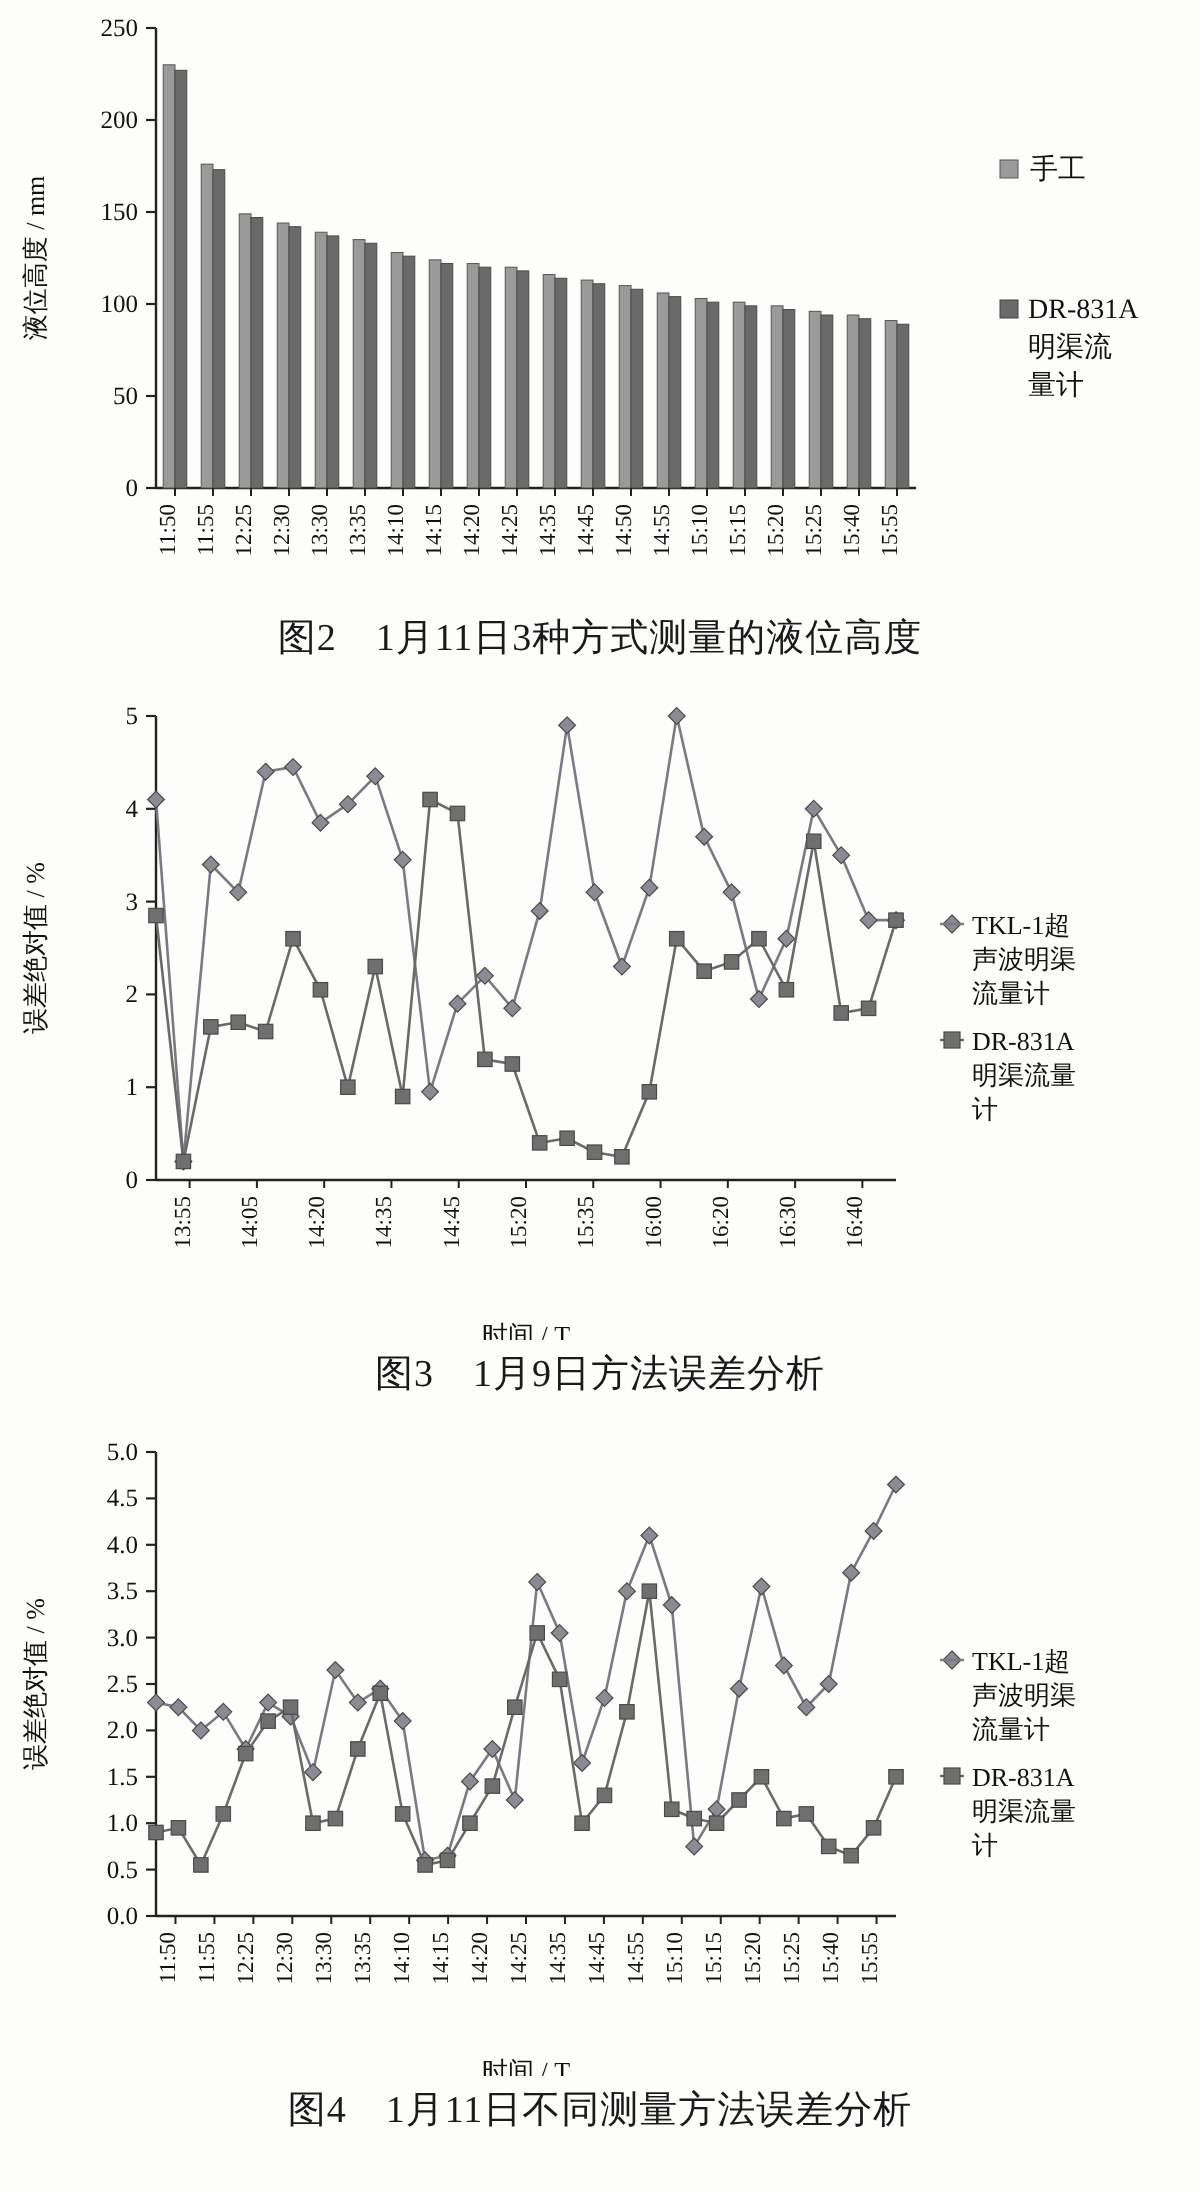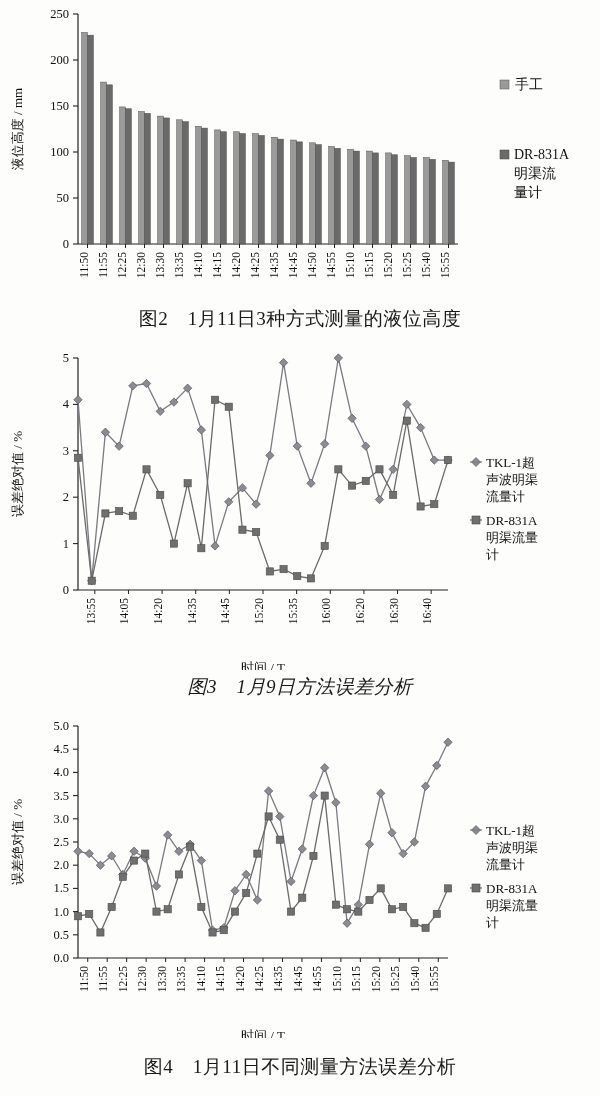--- a/index.html
+++ b/index.html
@@ -233,21 +233,21 @@
         <text x="486" y="127" font-size="13" font-family="&quot;Liberation Serif&quot;,serif" fill="#111">TKL-1超</text>
         <text x="486" y="144" font-size="13" font-family="&quot;Liberation Serif&quot;,serif" fill="#111">声波明渠</text>
         <text x="486" y="161" font-size="13" font-family="&quot;Liberation Serif&quot;,serif" fill="#111">流量计</text>
         <line x1="470" y1="180" x2="482" y2="180" stroke="#6a6a6a" stroke-width="1.2"></line>
         <rect x="472" y="176" width="8" height="8" fill="#6f6f6f" stroke="#4a4a4a" stroke-width="0.6"></rect>
         <text x="486" y="185" font-size="13" font-family="&quot;Liberation Serif&quot;,serif" fill="#111">DR-831A</text>
         <text x="486" y="202" font-size="13" font-family="&quot;Liberation Serif&quot;,serif" fill="#111">明渠流量</text>
         <text x="486" y="219" font-size="13" font-family="&quot;Liberation Serif&quot;,serif" fill="#111">计</text>
       </svg>
   </div>
-  <div class="caption" style="margin-top:4px;font-style:italic;">图3　1月9日方法误差分析</div>
+  <div class="caption" style="margin-top:4px;">图3　1月9日方法误差分析</div>
 </div>
 
 <div class="figure" style="height:370px;">
   <div class="plotwrap">
     <svg id="svg4" width="600" height="330">
         <line x1="78" y1="18" x2="78" y2="250" stroke="#222" stroke-width="1.2"></line>
         <line x1="78" y1="250" x2="448" y2="250" stroke="#222" stroke-width="1.2"></line>
         <line x1="73" y1="250" x2="78" y2="250" stroke="#222" stroke-width="1.1"></line>
         <text x="69" y="254" text-anchor="end" font-size="12.5" font-family="&quot;Liberation Serif&quot;,serif" fill="#111">0.0</text>
         <line x1="73" y1="226.8" x2="78" y2="226.8" stroke="#222" stroke-width="1.1"></line>
@@ -385,14 +385,14 @@
         <text x="486" y="127" font-size="13" font-family="&quot;Liberation Serif&quot;,serif" fill="#111">TKL-1超</text>
         <text x="486" y="144" font-size="13" font-family="&quot;Liberation Serif&quot;,serif" fill="#111">声波明渠</text>
         <text x="486" y="161" font-size="13" font-family="&quot;Liberation Serif&quot;,serif" fill="#111">流量计</text>
         <line x1="470" y1="180" x2="482" y2="180" stroke="#6a6a6a" stroke-width="1.2"></line>
         <rect x="472" y="176" width="8" height="8" fill="#6f6f6f" stroke="#4a4a4a" stroke-width="0.6"></rect>
         <text x="486" y="185" font-size="13" font-family="&quot;Liberation Serif&quot;,serif" fill="#111">DR-831A</text>
         <text x="486" y="202" font-size="13" font-family="&quot;Liberation Serif&quot;,serif" fill="#111">明渠流量</text>
         <text x="486" y="219" font-size="13" font-family="&quot;Liberation Serif&quot;,serif" fill="#111">计</text>
       </svg>
   </div>
-  <div class="caption" style="margin-top:16px;">图4　1月11日不同测量方法误差分析</div>
+  <div class="caption" style="margin-top:4px;">图4　1月11日不同测量方法误差分析</div>
 </div>
 
 </body></html>

